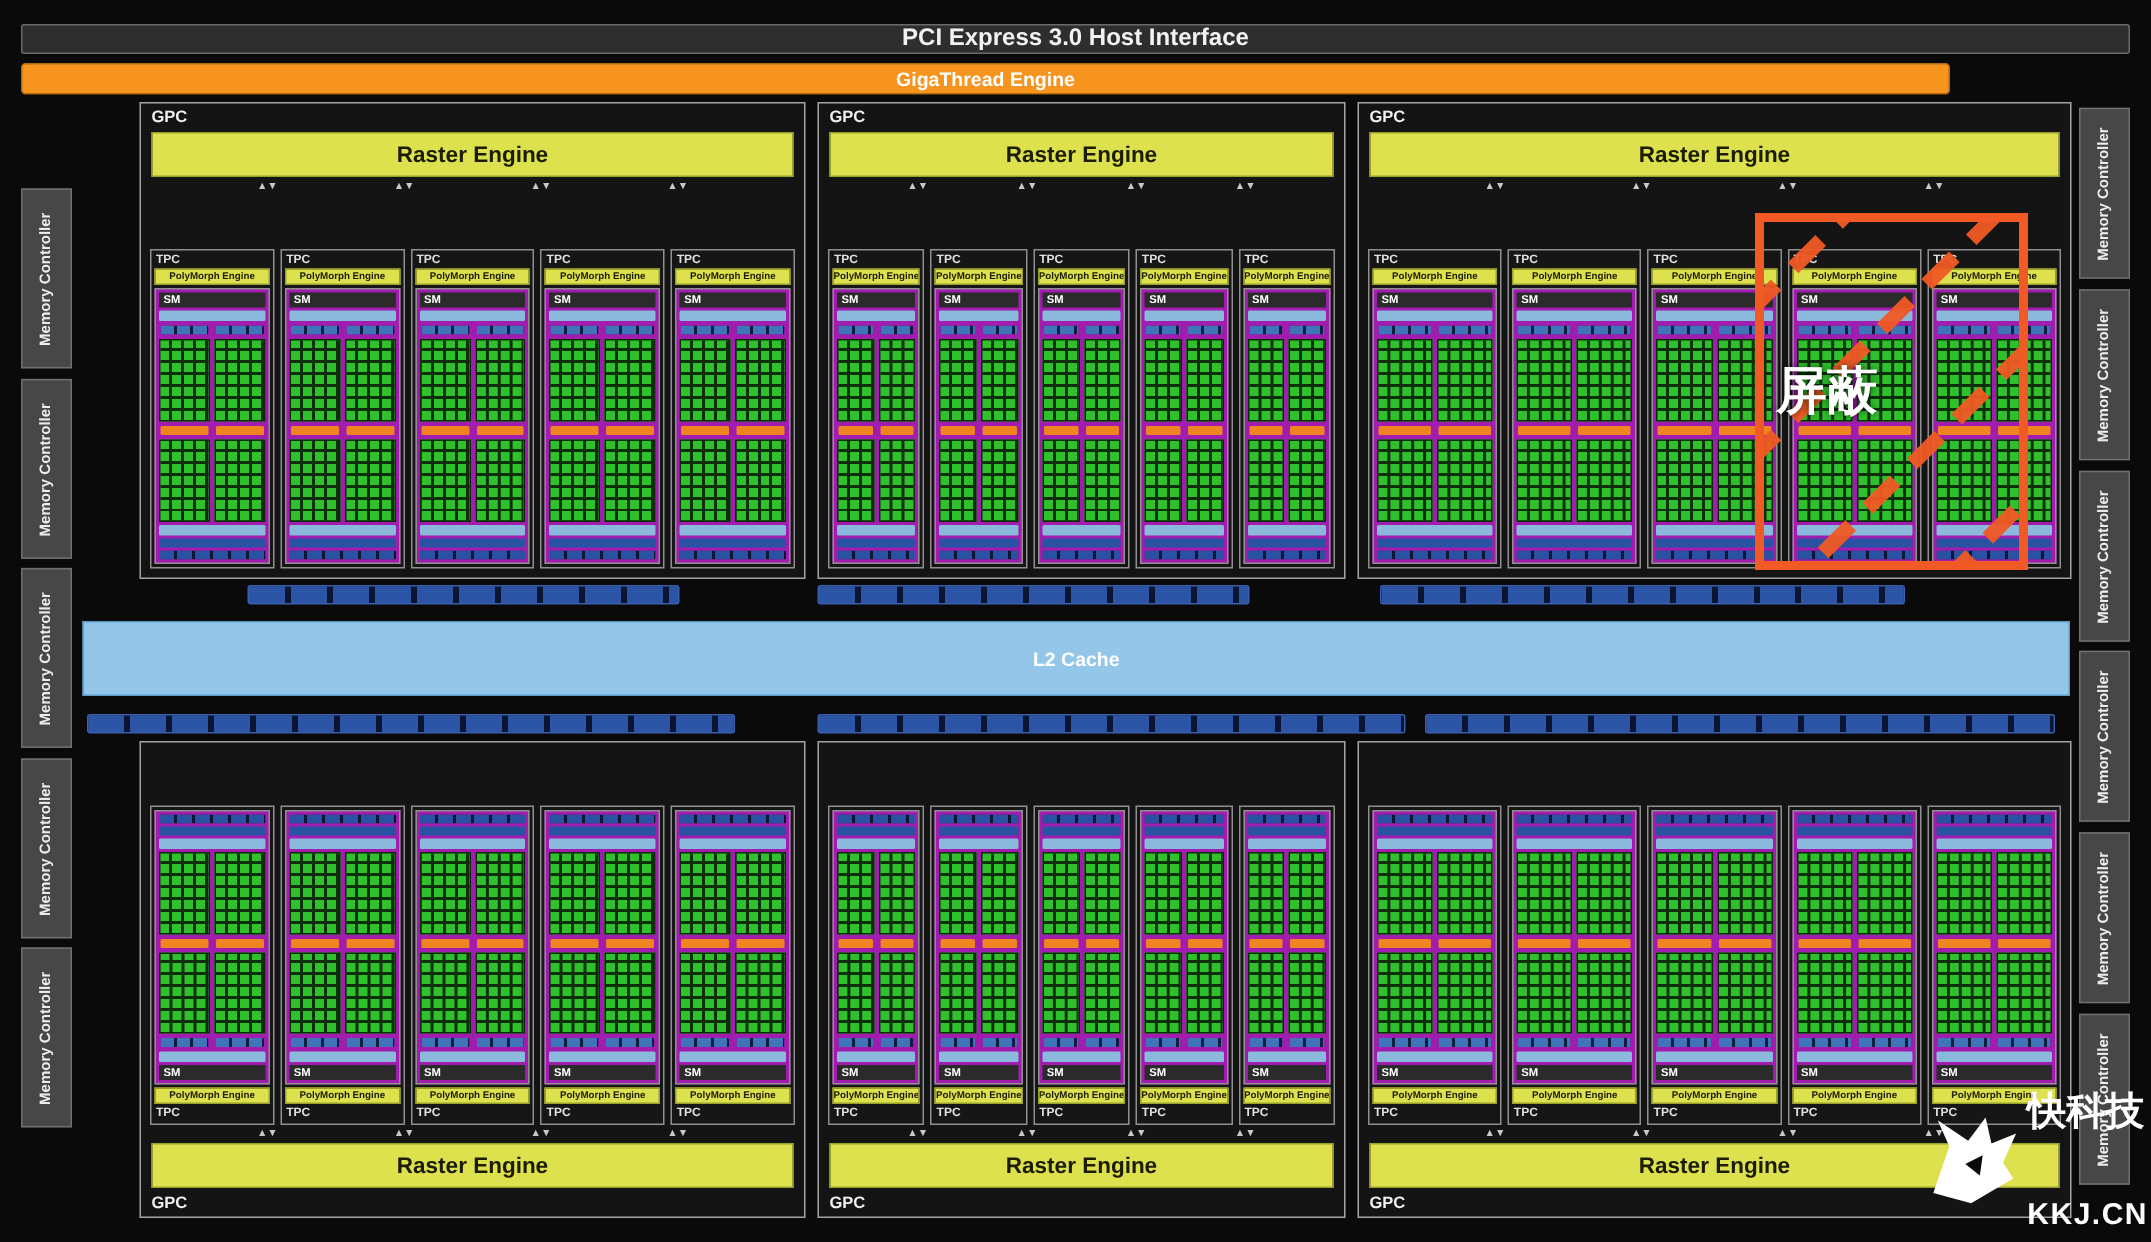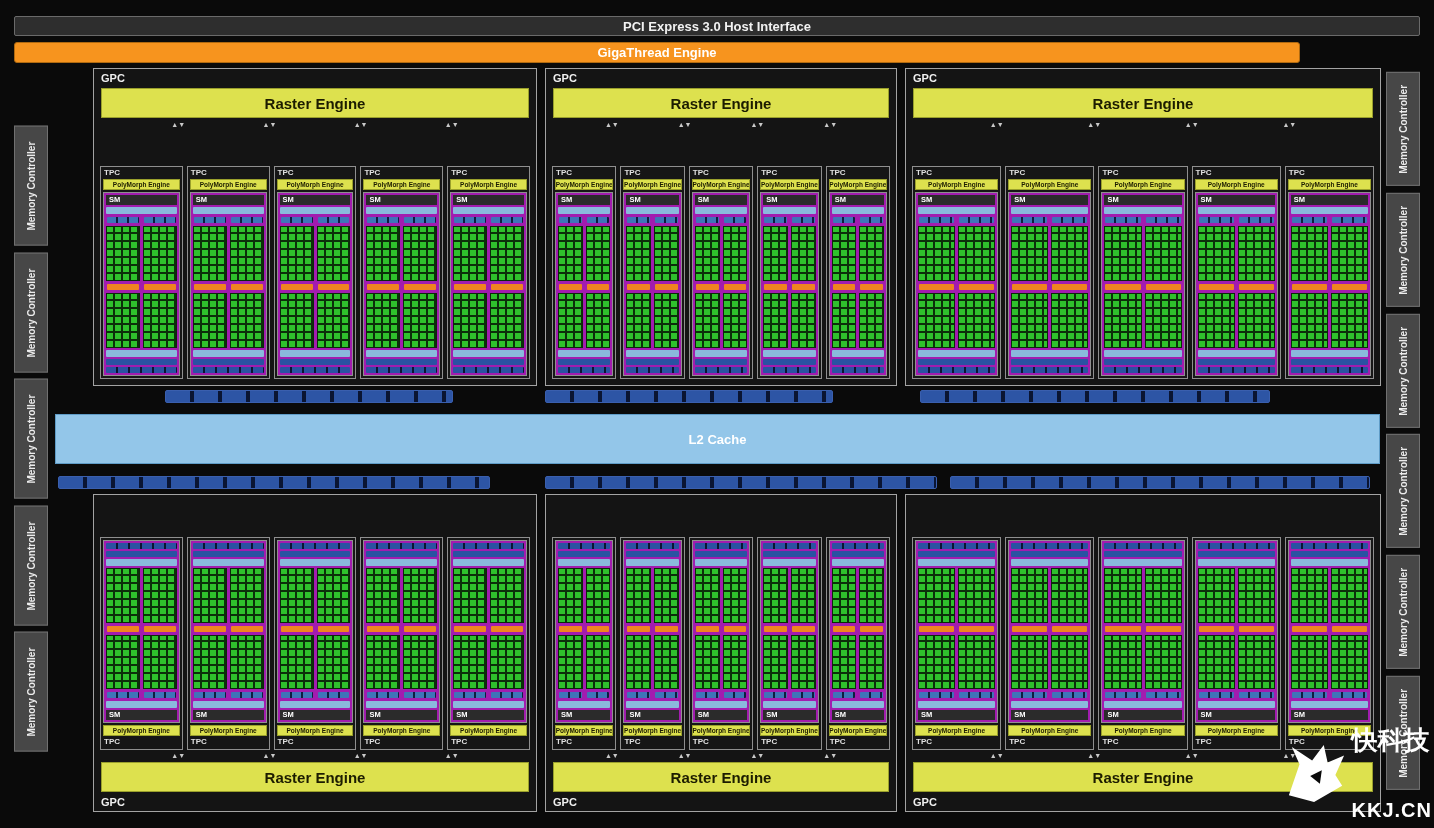--- a/index.html
+++ b/index.html
@@ -2,21 +2,21 @@
 <html style="--host-bar-bg: #2e2e2e; --gigathread-bg: #f7941e; --raster-bg: #dde14e; --polymorph-bg: #dde14e; --green-core: #2fc12c; --green-gap: #0c2f0a; --orange-bar: #f08420; --light-blue: #8ab9dc; --mid-blue: #3f74b8; --dark-blue: #2a52a2; --rop-blue: #2d55a5; --l2-bg: #93c6e9; --mc-bg: #474747; --mask-orange: #f15a24;"><head>
 <meta charset="utf-8">
 <style>
   html,body { margin:0; padding:0; background:#000; }
   body { font-family:"Liberation Sans", sans-serif; }
   #stage { position:relative; width:1434px; height:828px; background:#0a0a0a; overflow:hidden; }
 
   
   #host-bar { position:absolute; left:14px; top:16px; width:1406px; height:20px;
     background:var(--host-bar-bg); border:1px solid #6a6a6a; border-radius:2px;
-    color:#f2f2f2; font-size:13px; font-weight:bold;
+    color:#f2f2f2; font-size:16px; font-weight:bold;
     display:flex; align-items:center; justify-content:center; box-sizing:border-box; }
   #gigathread { position:absolute; left:14px; top:42px; width:1286px; height:21px;
     background:var(--gigathread-bg); border:1px solid #b06a10; border-radius:3px;
     color:#fff; font-size:13px; font-weight:bold;
     display:flex; align-items:center; justify-content:center; box-sizing:border-box; }
 
   
   #mc-left  { position:absolute; left:14px;   top:126px; width:34px; height:626px; display:flex; flex-direction:column; gap:7px; }
   #mc-right { position:absolute; left:1386px; top:72px;  width:34px; height:718px; display:flex; flex-direction:column; gap:7px; }
   .mc { flex:1; background:var(--mc-bg); border:1px solid #707070; box-sizing:border-box;
@@ -938,20 +938,32 @@
         <div class="arrows">
           <span>▲▼</span>
           <span>▲▼</span>
           <span>▲▼</span>
           <span>▲▼</span>
         </div>
         <div class="raster">Raster Engine</div>
       </div>
     </div>
 
+  <div id="mask">
+    <svg viewBox="0 0 170 226" preserveAspectRatio="none">
+      <g stroke="#f15a24" stroke-width="10" stroke-dasharray="26 16" opacity="0.95">
+        <line x1="-40" y1="90" x2="110" y2="-60"></line>
+        <line x1="-40" y1="190" x2="170" y2="-20"></line>
+        <line x1="-20" y1="280" x2="220" y2="40"></line>
+        <line x1="60" y1="300" x2="260" y2="100"></line>
+        <line x1="130" y1="310" x2="300" y2="140"></line>
+      </g>
+    </svg>
+    <div id="mask-text">屏蔽</div>
+  </div>
 
   <div id="watermark">
     <svg id="wm-icon" viewBox="0 0 64 64">
       <path d="M4 54 L15 22 L7 4 L28 18 L40 2 L44 20 L61 13 L52 33 L59 44 L30 61 Z" fill="#ffffff"></path>
       <path d="M26 34 L38 28 L36 42 Z" fill="#0a0a0a"></path>
     </svg>
     <div id="wm-text">
       <div id="wm-cn">快科技</div>
       <div id="wm-en">KKJ.CN</div>
     </div>

